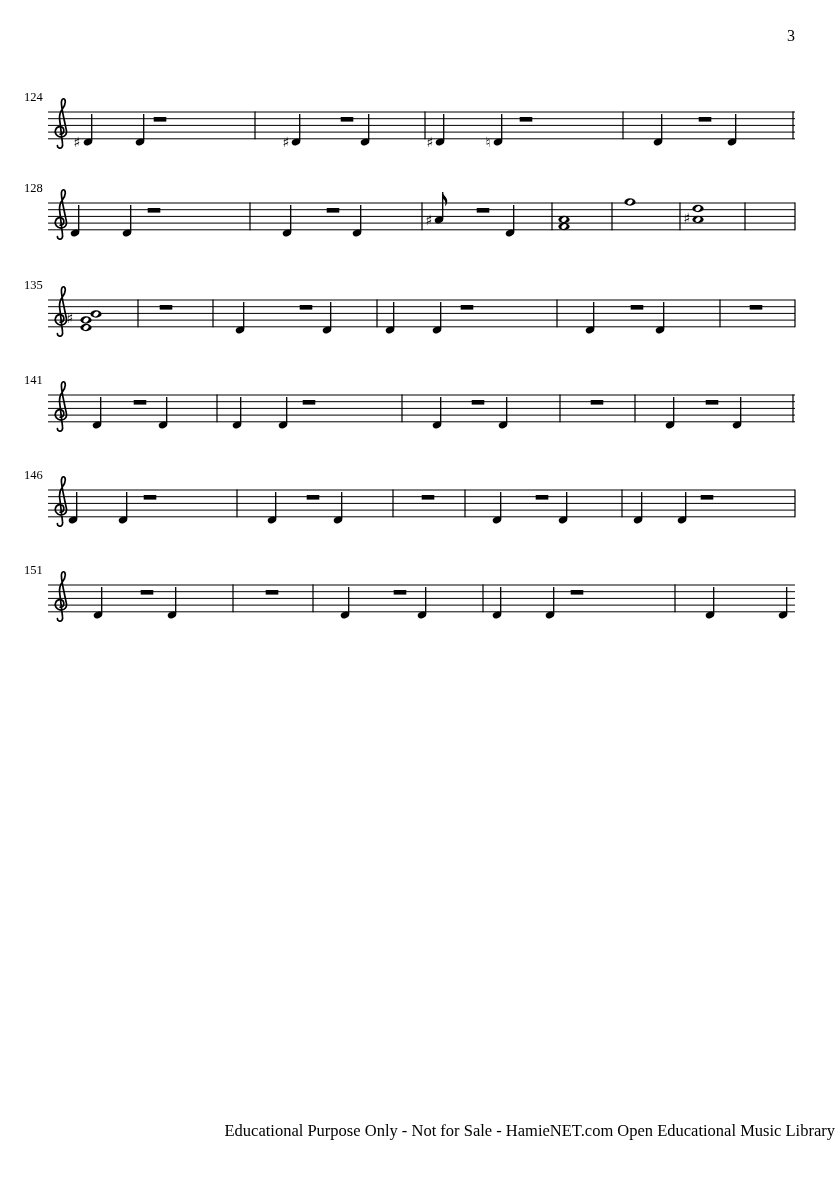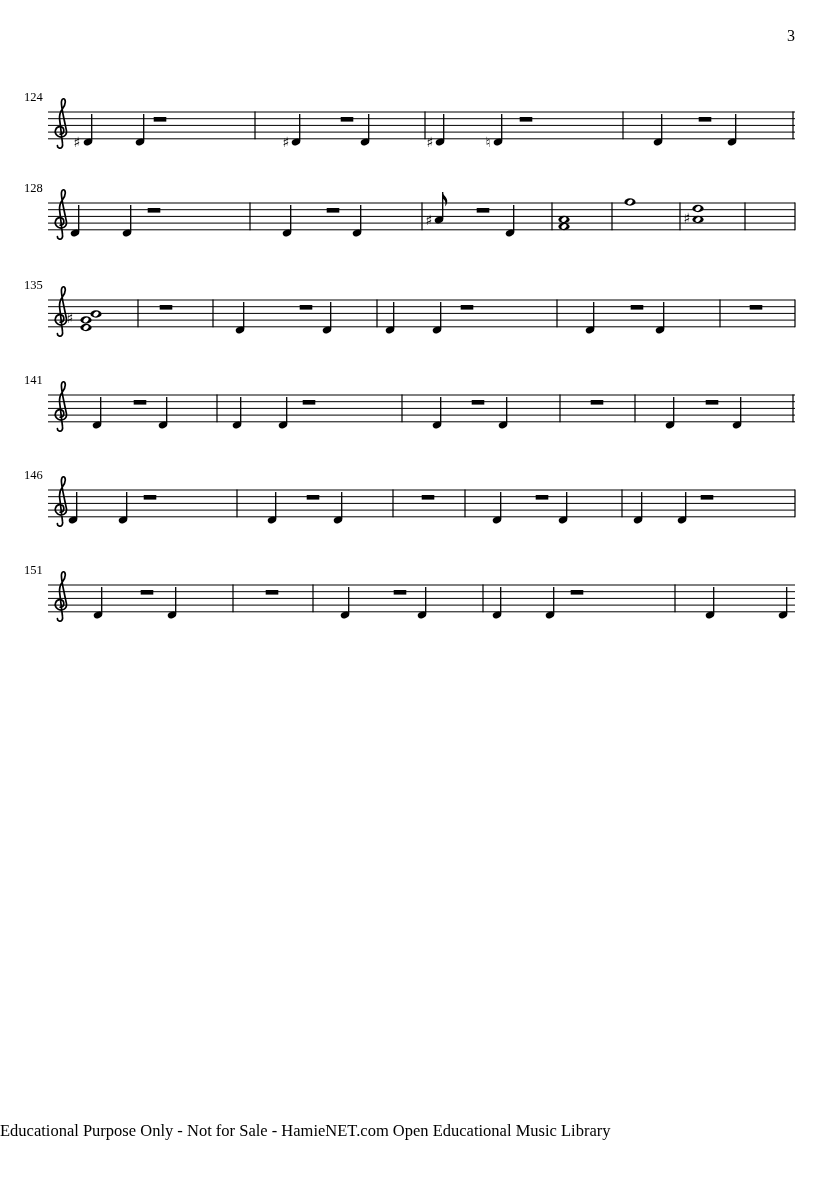--- a/index.html
+++ b/index.html
@@ -1,20 +1,20 @@
 <!DOCTYPE html>
 <html><head>
 <meta charset="utf-8">
 <style>
   html,body{margin:0;padding:0;background:#fff;}
   .page{position:relative;width:835px;height:1181px;background:#ffffff;overflow:hidden;
         font-family:"Liberation Serif","DejaVu Serif",serif;color:#000;}
   .page-number{position:absolute;top:27px;right:40px;font-size:16px;}
   .score-svg{position:absolute;left:0;top:0;}
-  .footer{position:absolute;top:1121px;left:0;width:100%;text-align:left;font-size:16.5px;}
+  .footer{position:absolute;top:1121px;left:0;width:100%;text-align:right;font-size:16.5px;}
 </style>
 </head>
 <body>
 
 <div class="page">
   <div class="page-number">3</div>
   <svg class="score-svg" width="835" height="1181" viewBox="0 0 835 1181" xmlns="http://www.w3.org/2000/svg">
       <g>
         <line x1="48" x2="795" y1="112" y2="112" stroke="#000000" stroke-width="1"></line>
         <line x1="48" x2="795" y1="118.7" y2="118.7" stroke="#000000" stroke-width="1"></line>

